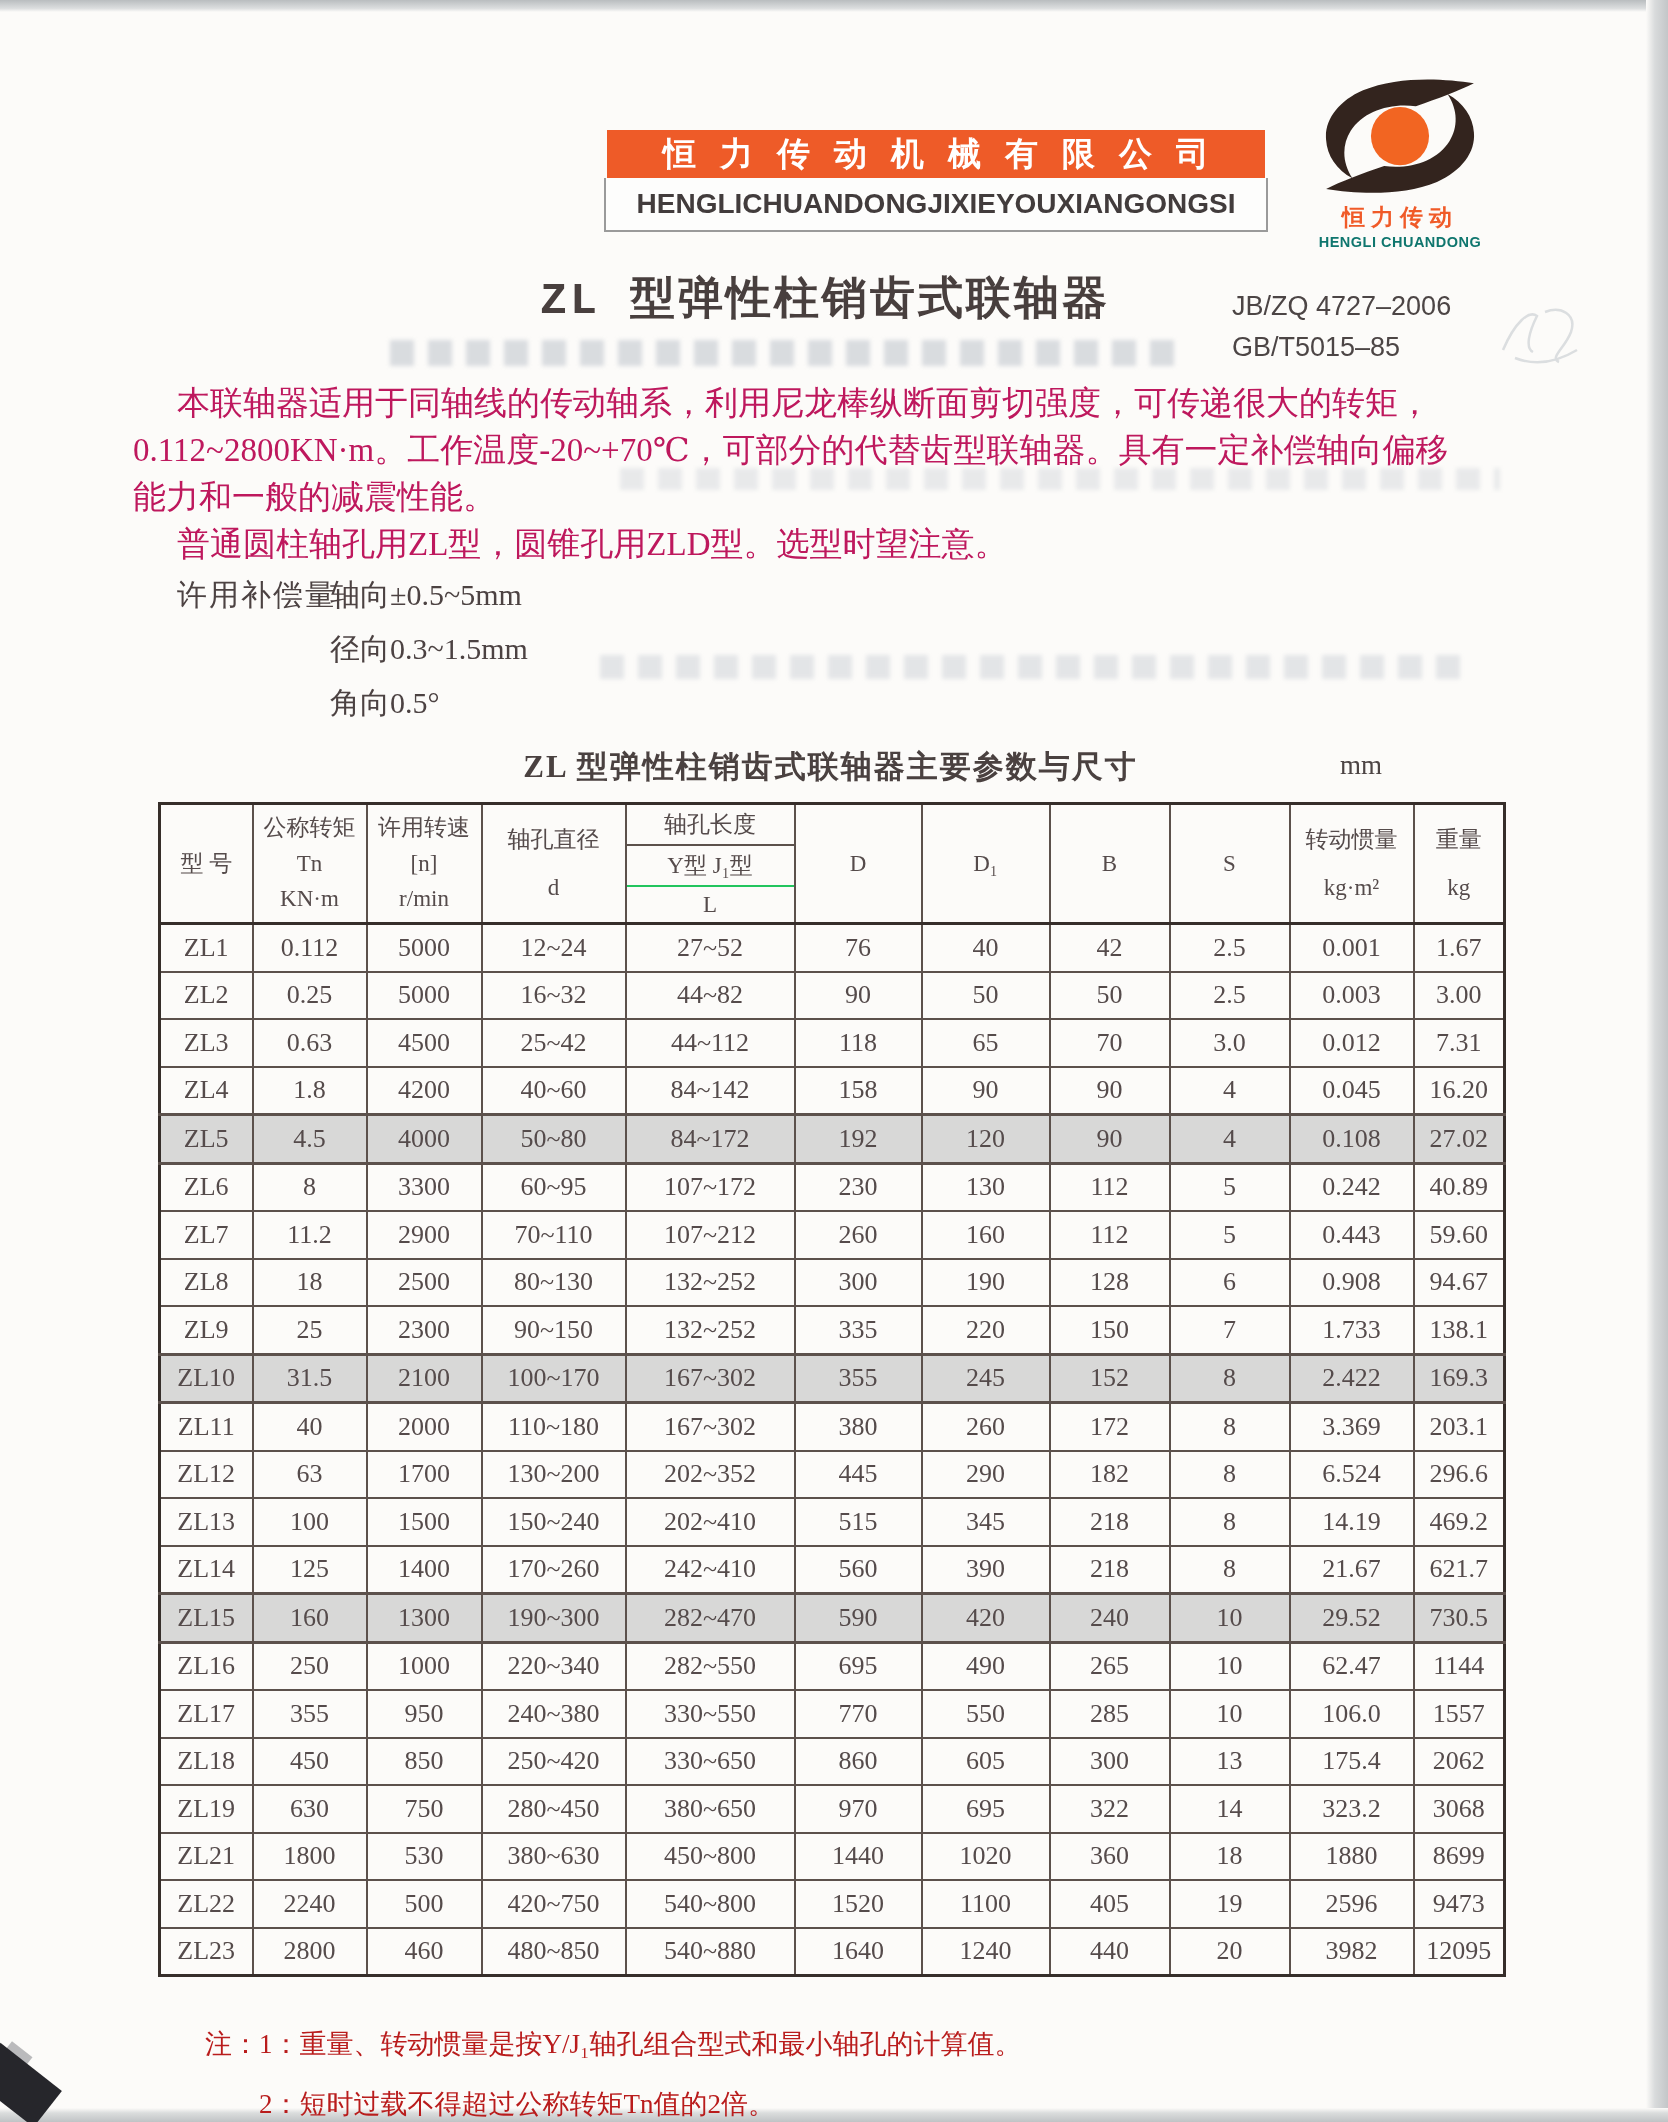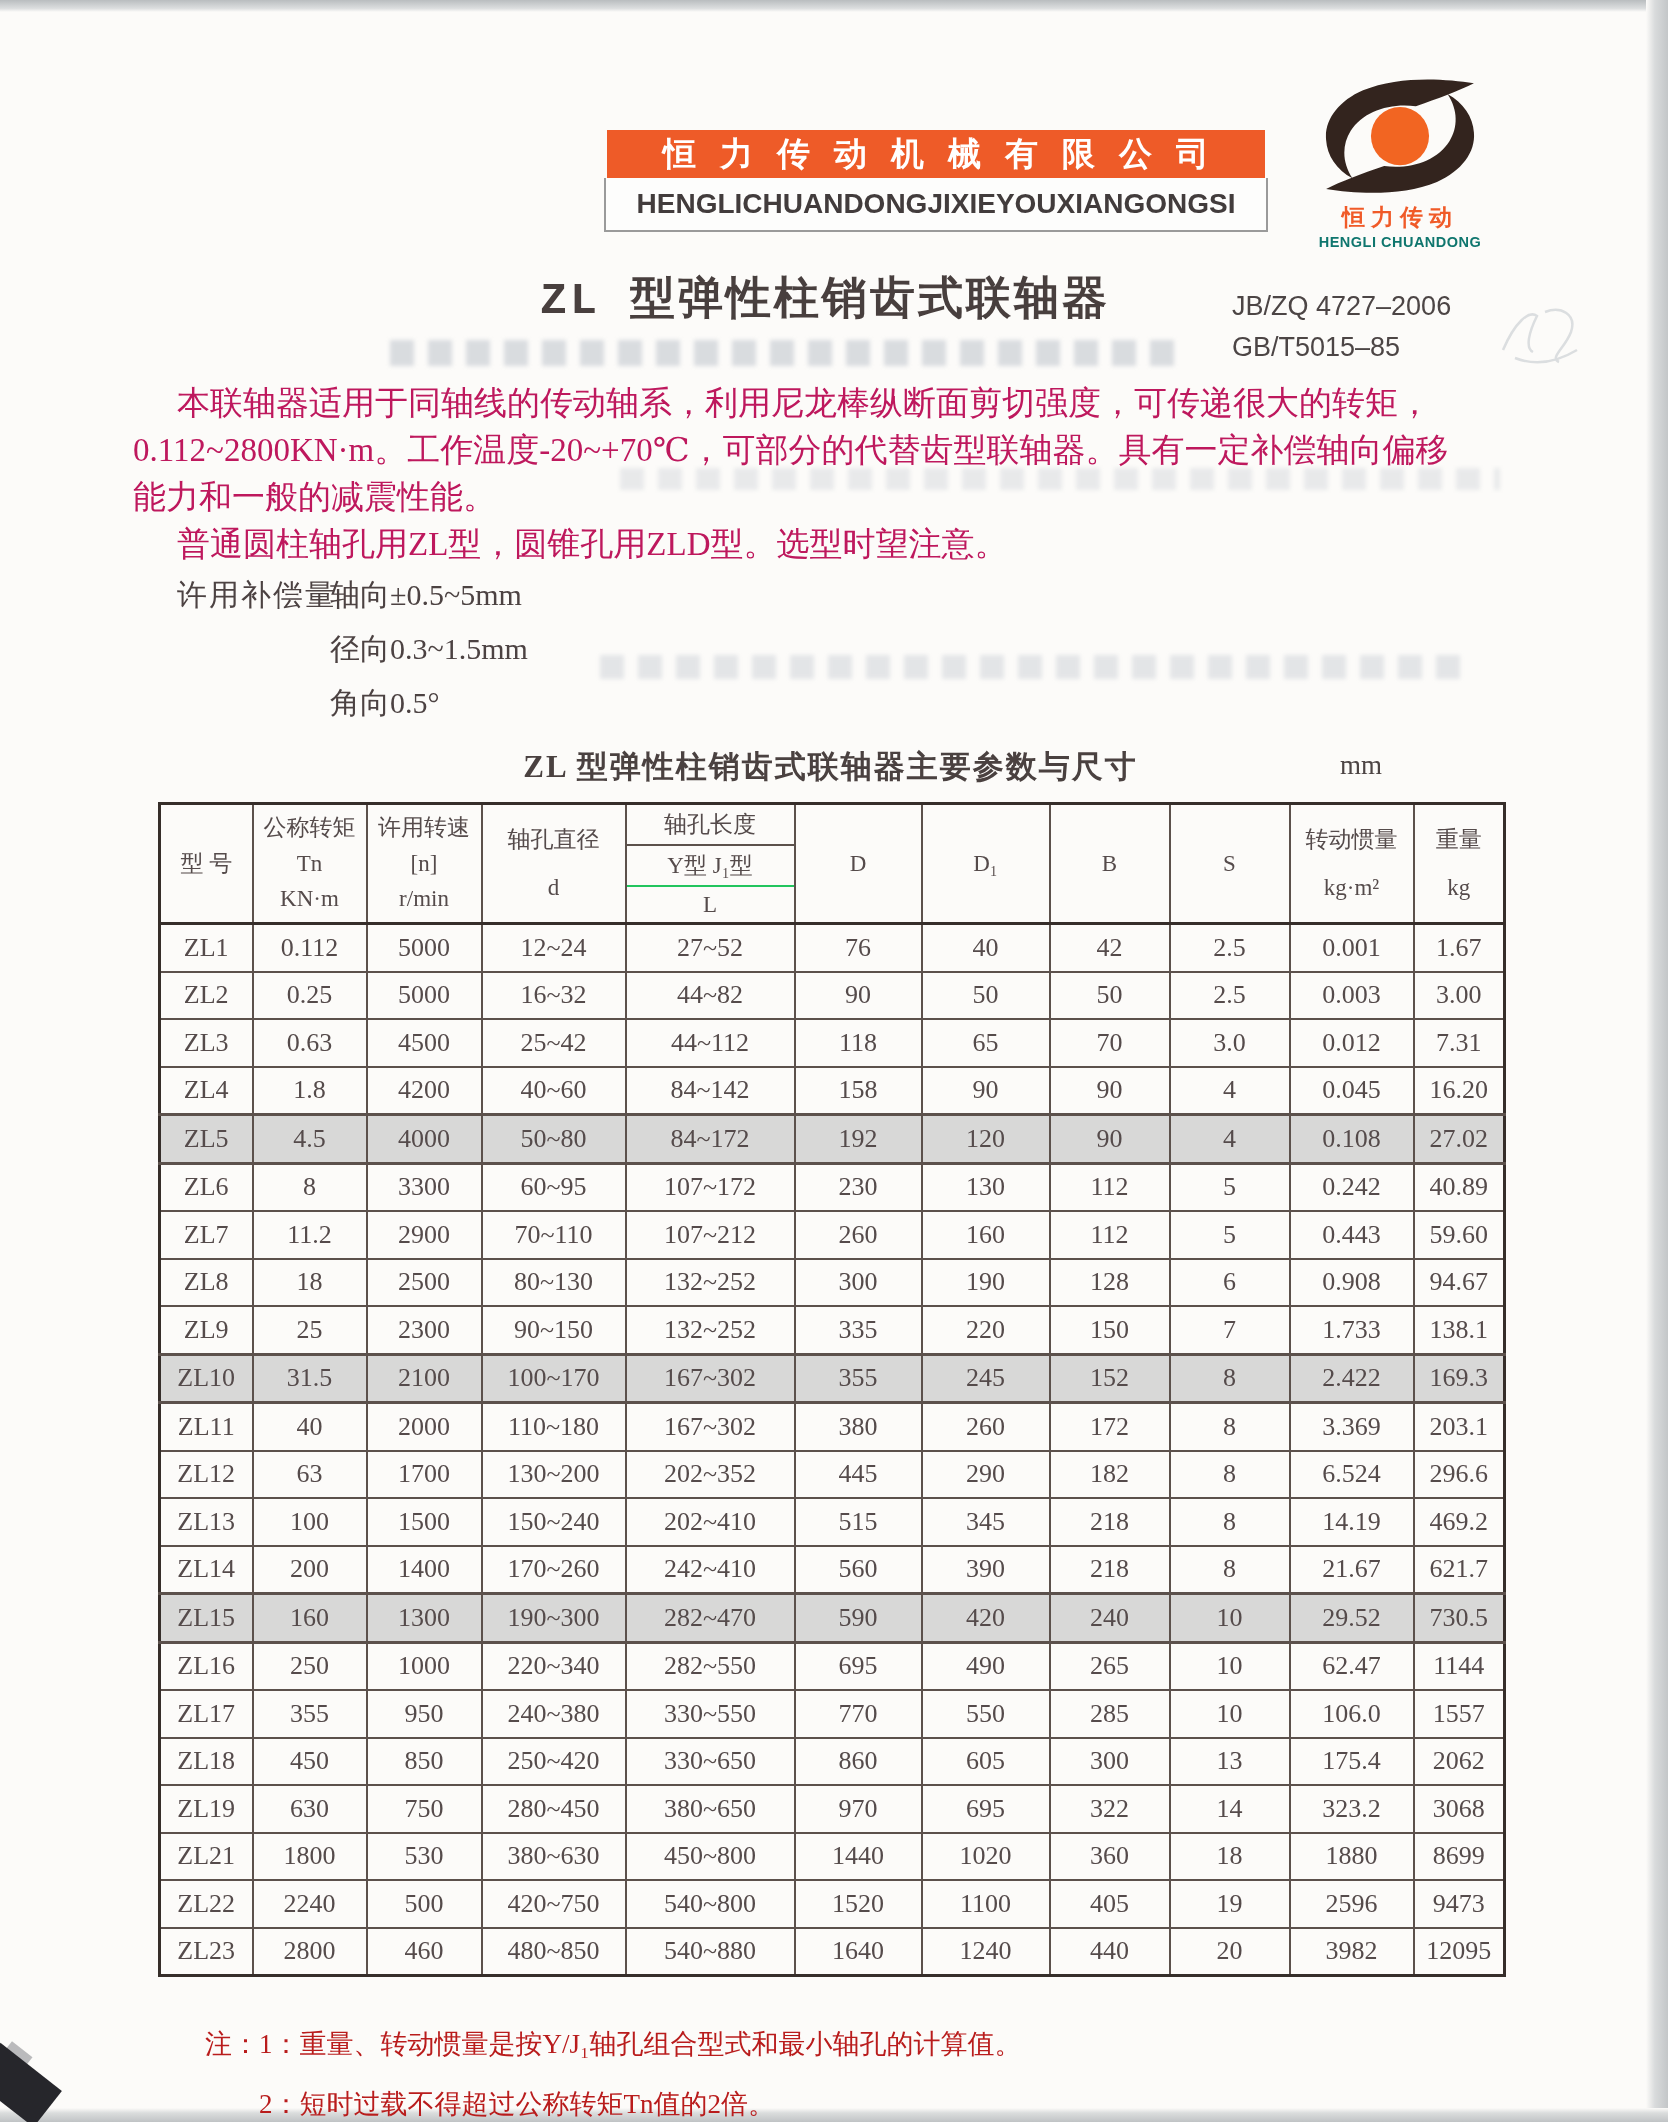--- a/index.html
+++ b/index.html
@@ -394,21 +394,21 @@
           <td>202~410</td>
           <td>515</td>
           <td>345</td>
           <td>218</td>
           <td>8</td>
           <td>14.19</td>
           <td>469.2</td>
         </tr>
         <tr>
           <td>ZL14</td>
-          <td>200</td>
+          <td>125</td>
           <td>1400</td>
           <td>170~260</td>
           <td>242~410</td>
           <td>560</td>
           <td>390</td>
           <td>218</td>
           <td>8</td>
           <td>21.67</td>
           <td>621.7</td>
         </tr>

